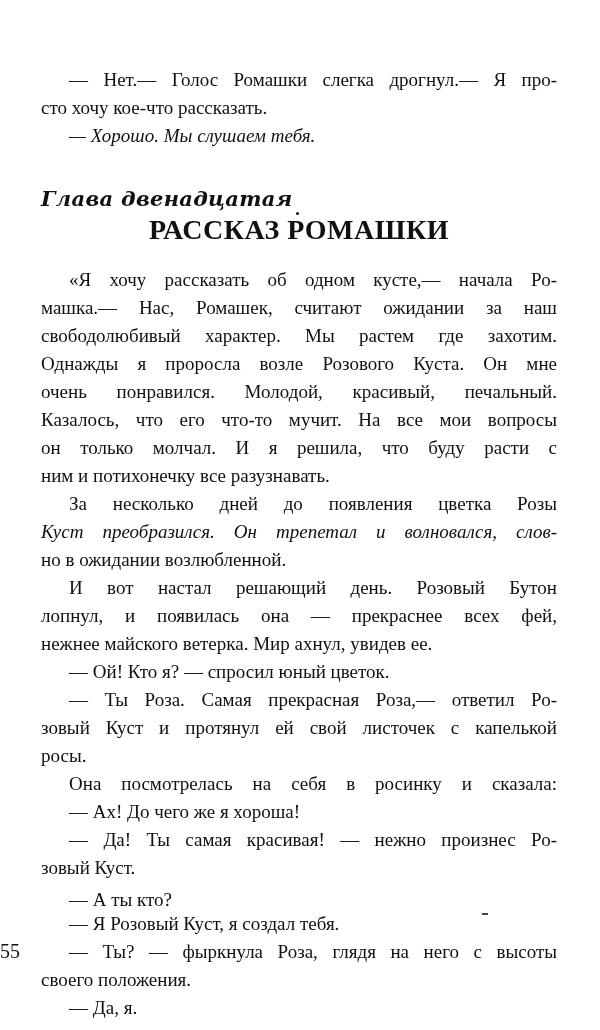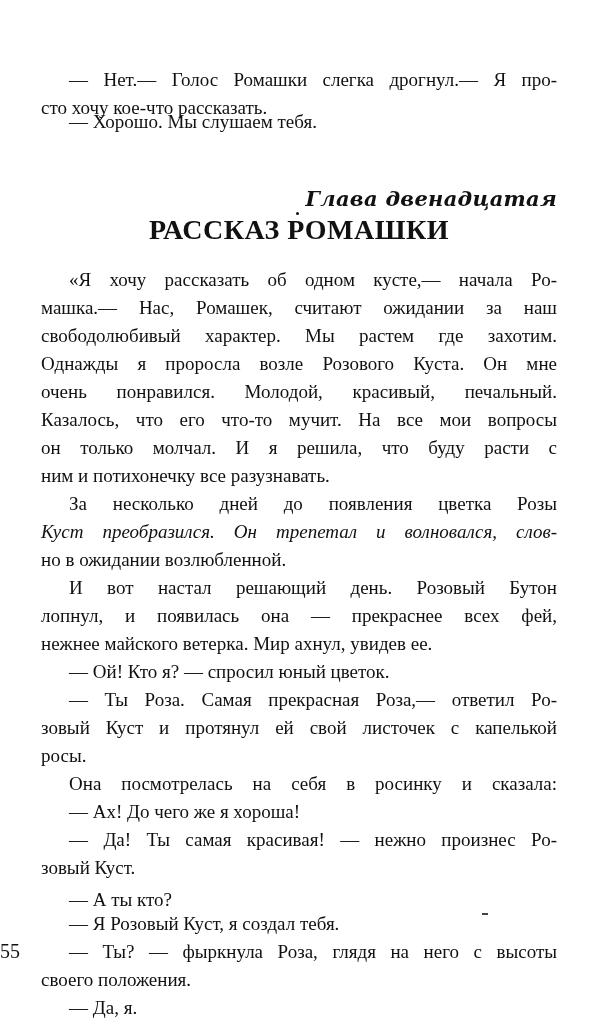--- a/index.html
+++ b/index.html
@@ -36,21 +36,21 @@
     text-align-last: left;
   }
   .line.indent {
     padding-left: 28px;
     width: 488px;
   }
   .chapter-sub {
     position: absolute;
     left: 0;
     width: 516px;
-    text-align: right;
+    text-align: left;
     font-family: "DejaVu Serif", "Liberation Serif", serif;
     font-style: italic;
     font-weight: bold;
     font-size: 21px;
     top: 186px;
     letter-spacing: 0.3px;
   }
   .chapter-dot {
     position: absolute;
     left: 255px;
@@ -88,21 +88,21 @@
     background: #444;
   }
 </style>
 </head>
 <body>
 
 <div class="page">
 
   <div class="line indent" style="top:66px;">— Нет.— Голос Ромашки слегка дрогнул.— Я про-</div>
   <div class="line last" style="top:94px;">сто хочу кое-что рассказать.</div>
-  <div class="line indent last" style="top:108px;">— Хорошо. Мы слушаем тебя.</div>
+  <div class="line indent last" style="top:122px;font-style:italic;">— Хорошо. Мы слушаем тебя.</div>
 
   <div class="chapter-sub">Глава двенадцатая</div>
   <div class="chapter-dot"></div>
   <div class="chapter-title">РАССКАЗ РОМАШКИ</div>
 
   <div class="line indent" style="top:266px;">«Я хочу рассказать об одном кусте,— начала Ро-</div>
   <div class="line" style="top:294px;">машка.— Нас, Ромашек, считают ожидании за наш</div>
   <div class="line" style="top:322px;">свободолюбивый характер. Мы растем где захотим.</div>
   <div class="line" style="top:350px;">Однажды я проросла возле Розового Куста. Он мне</div>
   <div class="line" style="top:378px;">очень понравился. Молодой, красивый, печальный.</div>

